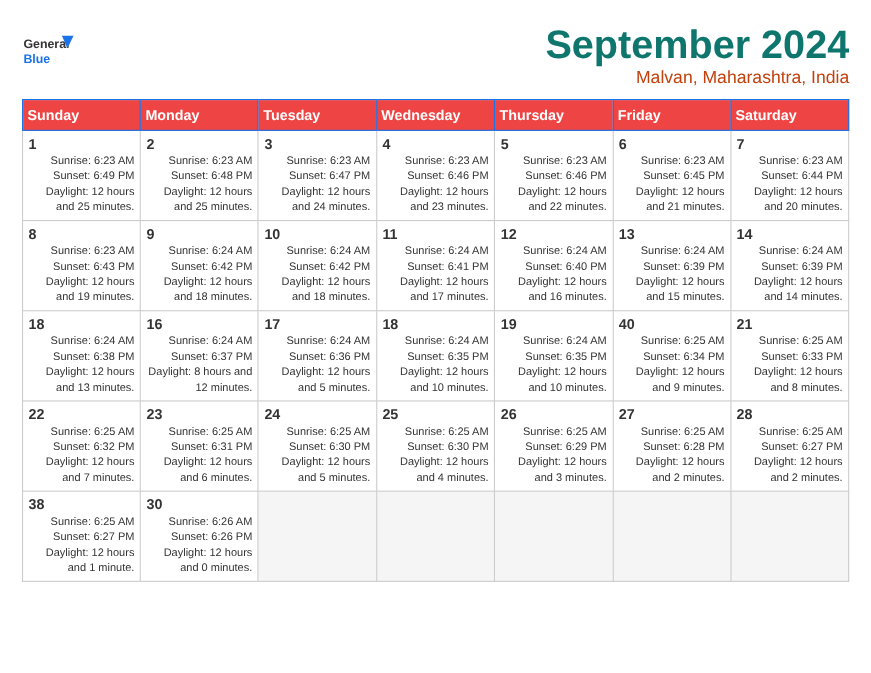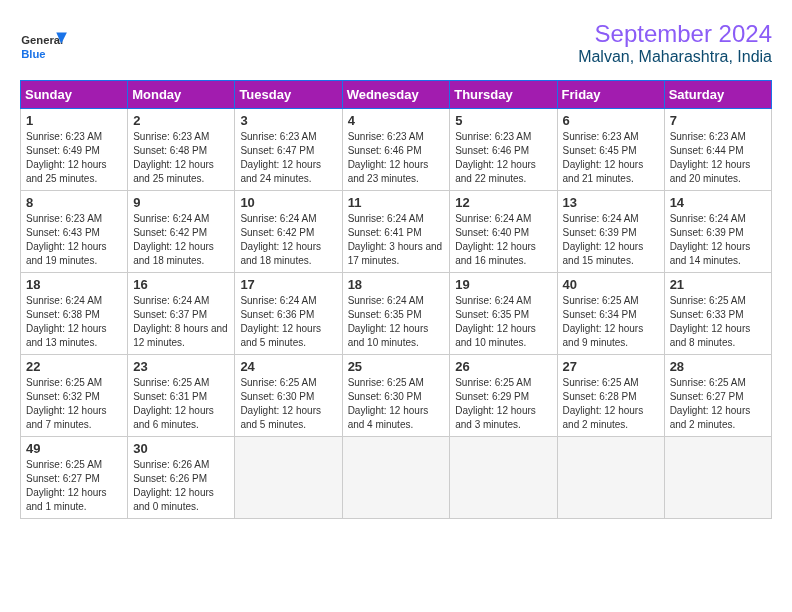--- a/index.html
+++ b/index.html
@@ -13,35 +13,35 @@
     .header {
       display: flex;
       align-items: flex-start;
       justify-content: space-between;
       margin-bottom: 10px;
     }
     .title-section {
       text-align: right;
     }
     .month-title {
-      font-size: 24px;
-      font-weight: normal;
-      color: #8b5cf6;
+      font-size: 36px;
+      font-weight: bold;
+      color: #0f766e;
     }
     .location {
       font-size: 16px;
-      color: #0c4a6e;
+      color: #c2410c;
     }
     .calendar {
       width: 100%;
       border-collapse: collapse;
       font-size: 11px;
     }
     .calendar th {
-      background: #a21caf;
+      background: #ef4444;
       color: #fff;
       padding: 6px 4px;
       text-align: left;
       font-size: 13px;
       font-weight: bold;
       border: 1px solid #1a73e8;
     }
     .calendar td {
       border: 1px solid #ccc;
       padding: 4px 5px;
@@ -57,20 +57,21 @@
       font-size: 13px;
       font-weight: bold;
       color: #333;
       display: block;
       margin-bottom: 2px;
     }
     .day-info {
       font-size: 10px;
       color: #333;
       line-height: 1.4;
+      text-align: right;
     }
     .logo-wrap {
       display: flex;
       align-items: center;
     }
     .logo-svg {
       width: 50px;
       height: 50px;
     }
   </style>
@@ -185,21 +186,21 @@
           <span>Sunrise: 6:24 AM</span><br>
           <span>Sunset: 6:42 PM</span><br>
           <span>Daylight: 12 hours and 18 minutes.</span>
         </div>
       </td>
         <td>
         <span class="day-num">11</span>
         <div class="day-info">
           <span>Sunrise: 6:24 AM</span><br>
           <span>Sunset: 6:41 PM</span><br>
-          <span>Daylight: 3 hours and 17 minutes.</span>
+          <span>Daylight: 12 hours and 17 minutes.</span>
         </div>
       </td>
         <td>
         <span class="day-num">12</span>
         <div class="day-info">
           <span>Sunrise: 6:24 AM</span><br>
           <span>Sunset: 6:40 PM</span><br>
           <span>Daylight: 12 hours and 16 minutes.</span>
         </div>
       </td>
@@ -331,21 +332,21 @@
         <span class="day-num">28</span>
         <div class="day-info">
           <span>Sunrise: 6:25 AM</span><br>
           <span>Sunset: 6:27 PM</span><br>
           <span>Daylight: 12 hours and 2 minutes.</span>
         </div>
       </td>
       </tr>
       <tr>
         <td>
-        <span class="day-num">49</span>
+        <span class="day-num">38</span>
         <div class="day-info">
           <span>Sunrise: 6:25 AM</span><br>
           <span>Sunset: 6:27 PM</span><br>
           <span>Daylight: 12 hours and 1 minute.</span>
         </div>
       </td>
         <td>
         <span class="day-num">30</span>
         <div class="day-info">
           <span>Sunrise: 6:26 AM</span><br>

